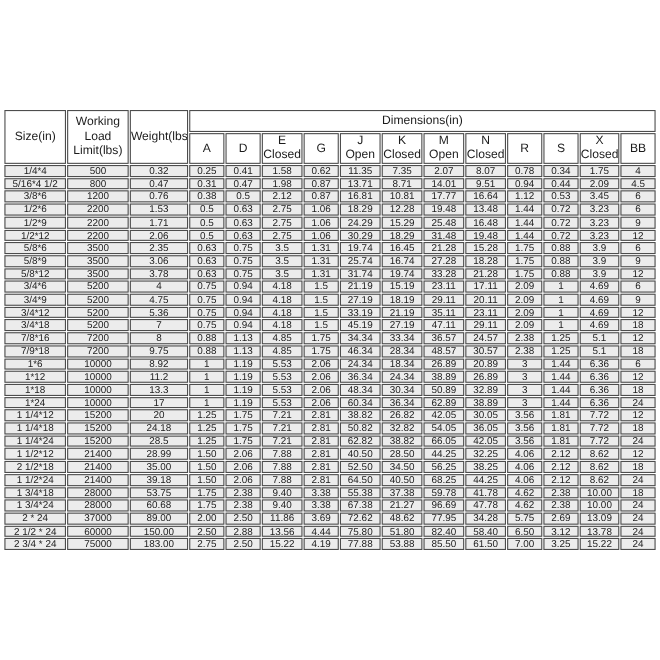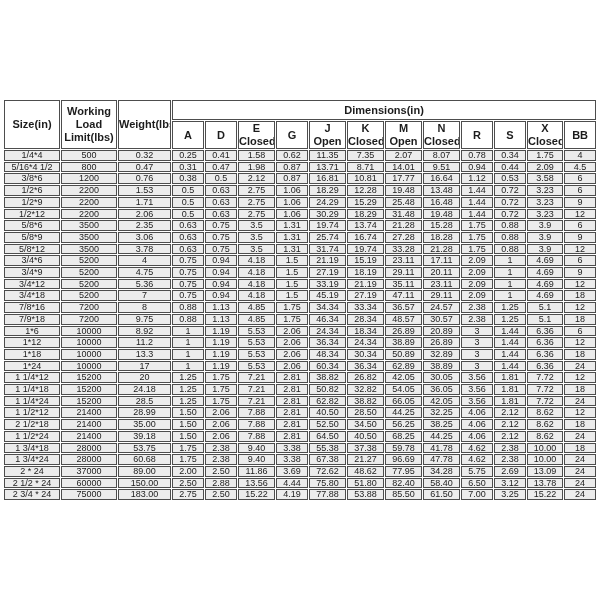--- a/index.html
+++ b/index.html
@@ -33,21 +33,21 @@
   table.spec th, table.spec td {
     box-sizing: border-box;
     border: 1px solid #4d4d4d;
     text-align: center;
     vertical-align: middle;
     padding: 0;
     overflow: hidden;
   }
   table.spec th {
     background: #ffffff;
-    font-weight: bold;
+    font-weight: normal;
     font-size: 11px;
     line-height: 1.18;
     white-space: pre-line;
   }
   th.group-hdr { height: 20px; }
   th.sub-hdr   { height: 28px; }
   th.span-hdr  { }
   table.spec td {
     background: #ececec;
     font-size: 9px;
@@ -151,21 +151,21 @@
             <td>0.38</td>
             <td>0.5</td>
             <td>2.12</td>
             <td>0.87</td>
             <td>16.81</td>
             <td>10.81</td>
             <td>17.77</td>
             <td>16.64</td>
             <td>1.12</td>
             <td>0.53</td>
-            <td>3.58</td>
+            <td>3.45</td>
             <td>6</td>
           </tr>
           <tr>
             <td>1/2*6</td>
             <td>2200</td>
             <td>1.53</td>
             <td>0.5</td>
             <td>0.63</td>
             <td>2.75</td>
             <td>1.06</td>
@@ -214,21 +214,21 @@
           </tr>
           <tr>
             <td>5/8*6</td>
             <td>3500</td>
             <td>2.35</td>
             <td>0.63</td>
             <td>0.75</td>
             <td>3.5</td>
             <td>1.31</td>
             <td>19.74</td>
-            <td>13.74</td>
+            <td>16.45</td>
             <td>21.28</td>
             <td>15.28</td>
             <td>1.75</td>
             <td>0.88</td>
             <td>3.9</td>
             <td>6</td>
           </tr>
           <tr>
             <td>5/8*9</td>
             <td>3500</td>

